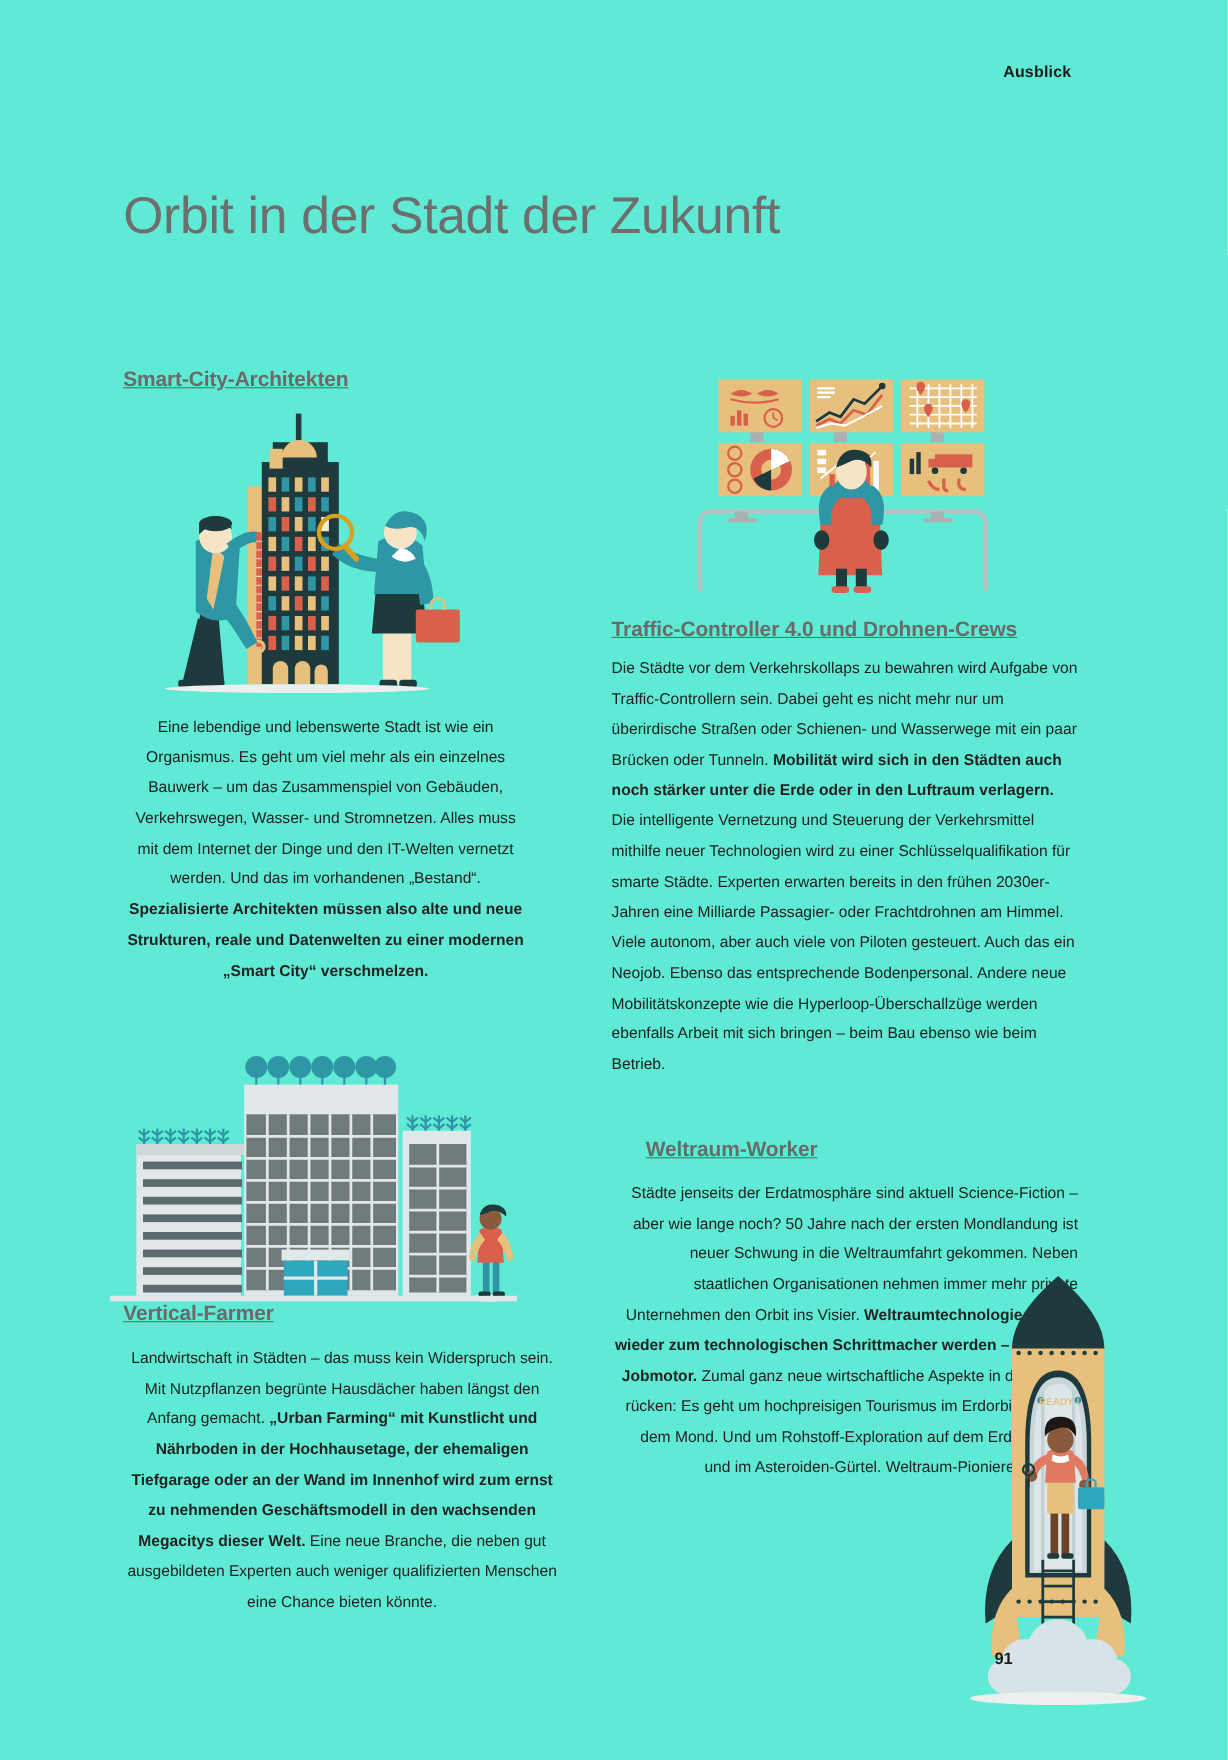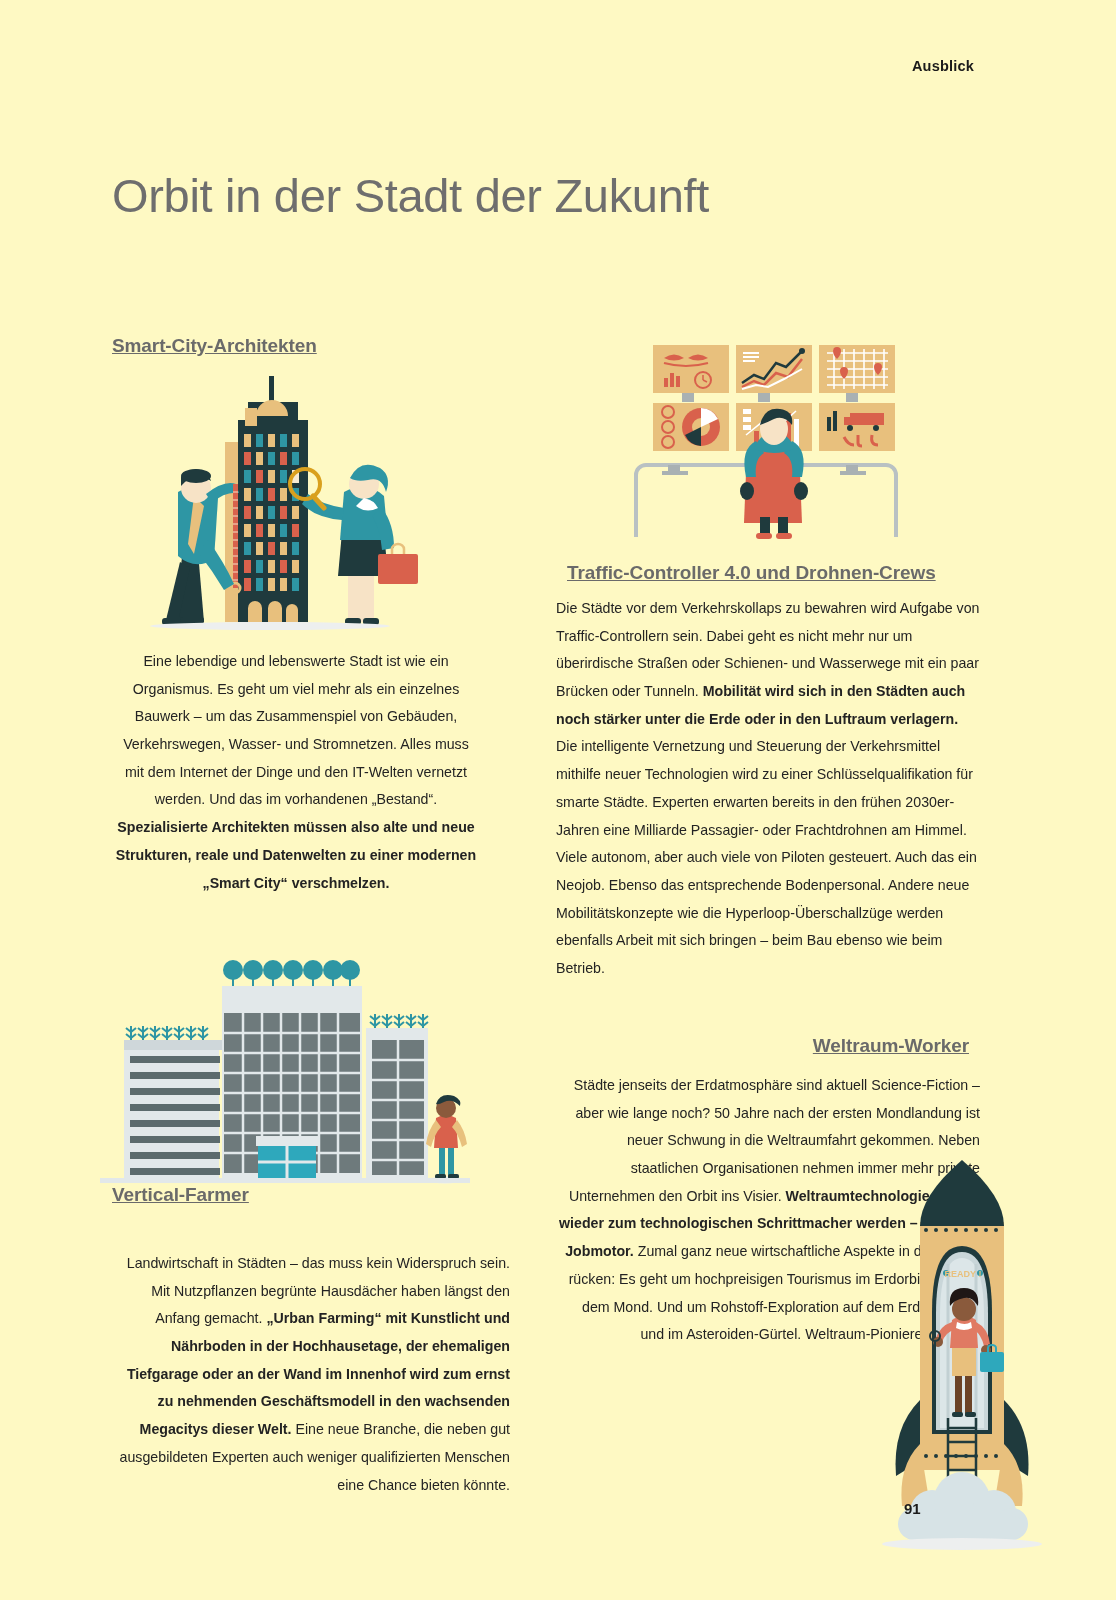--- a/index.html
+++ b/index.html
@@ -11,21 +11,21 @@
     width: 1116px;
     height: 1600px;
     position: relative;
     font-family: "Liberation Sans", sans-serif;
     color: #2b2b2b;
     overflow: hidden;
   }
   .page {
     position: absolute;
     inset: 0;
-    background: #fef9c3;
+    background: #5eead4;
   }
 
   
   .running-head {
     position: absolute;
     top: 58px;
     right: 142px;
     font-size: 14.5px;
     font-weight: bold;
     letter-spacing: .2px;
@@ -72,34 +72,33 @@
   }
   .body-copy b { font-weight: bold; }
 
   
   #h-smart-city { position: absolute; top: 335px; left: 112px; }
   #p-smart-city {
     position: absolute; top: 648px; left: 112px; width: 368px;
     text-align: center;
   }
 
-  #h-traffic { position: absolute; top: 562px; left: 556px; margin-left: 11px; }
+  #h-traffic { position: absolute; top: 562px; left: 556px; }
   #p-traffic {
     position: absolute; top: 595px; left: 556px; width: 424px;
     text-align: left;
   }
 
   #h-vertical { position: absolute; top: 1184px; left: 112px; }
   #p-vertical {
     position: absolute; top: 1222px; left: 112px; width: 398px;
-    text-align: right;
-    margin-top: 28px;
-  }
-
-  #h-weltraum { position: absolute; top: 1035px; left: 545px; width: 424px; text-align: right; }
+    text-align: center;
+  }
+
+  #h-weltraum { position: absolute; top: 1035px; left: 587px; width: 424px; text-align: left; }
   #p-weltraum {
     position: absolute; top: 1072px; left: 556px; width: 424px;
     text-align: right;
   }
 
   
   .illo { position: absolute; }
   #illo-architects { top: 372px; left: 120px;  width: 300px; height: 260px; }
   #illo-control    { top: 325px; left: 606px;  width: 320px; height: 215px; }
   #illo-farm       { top: 928px; left: 100px;  width: 370px; height: 260px; }

